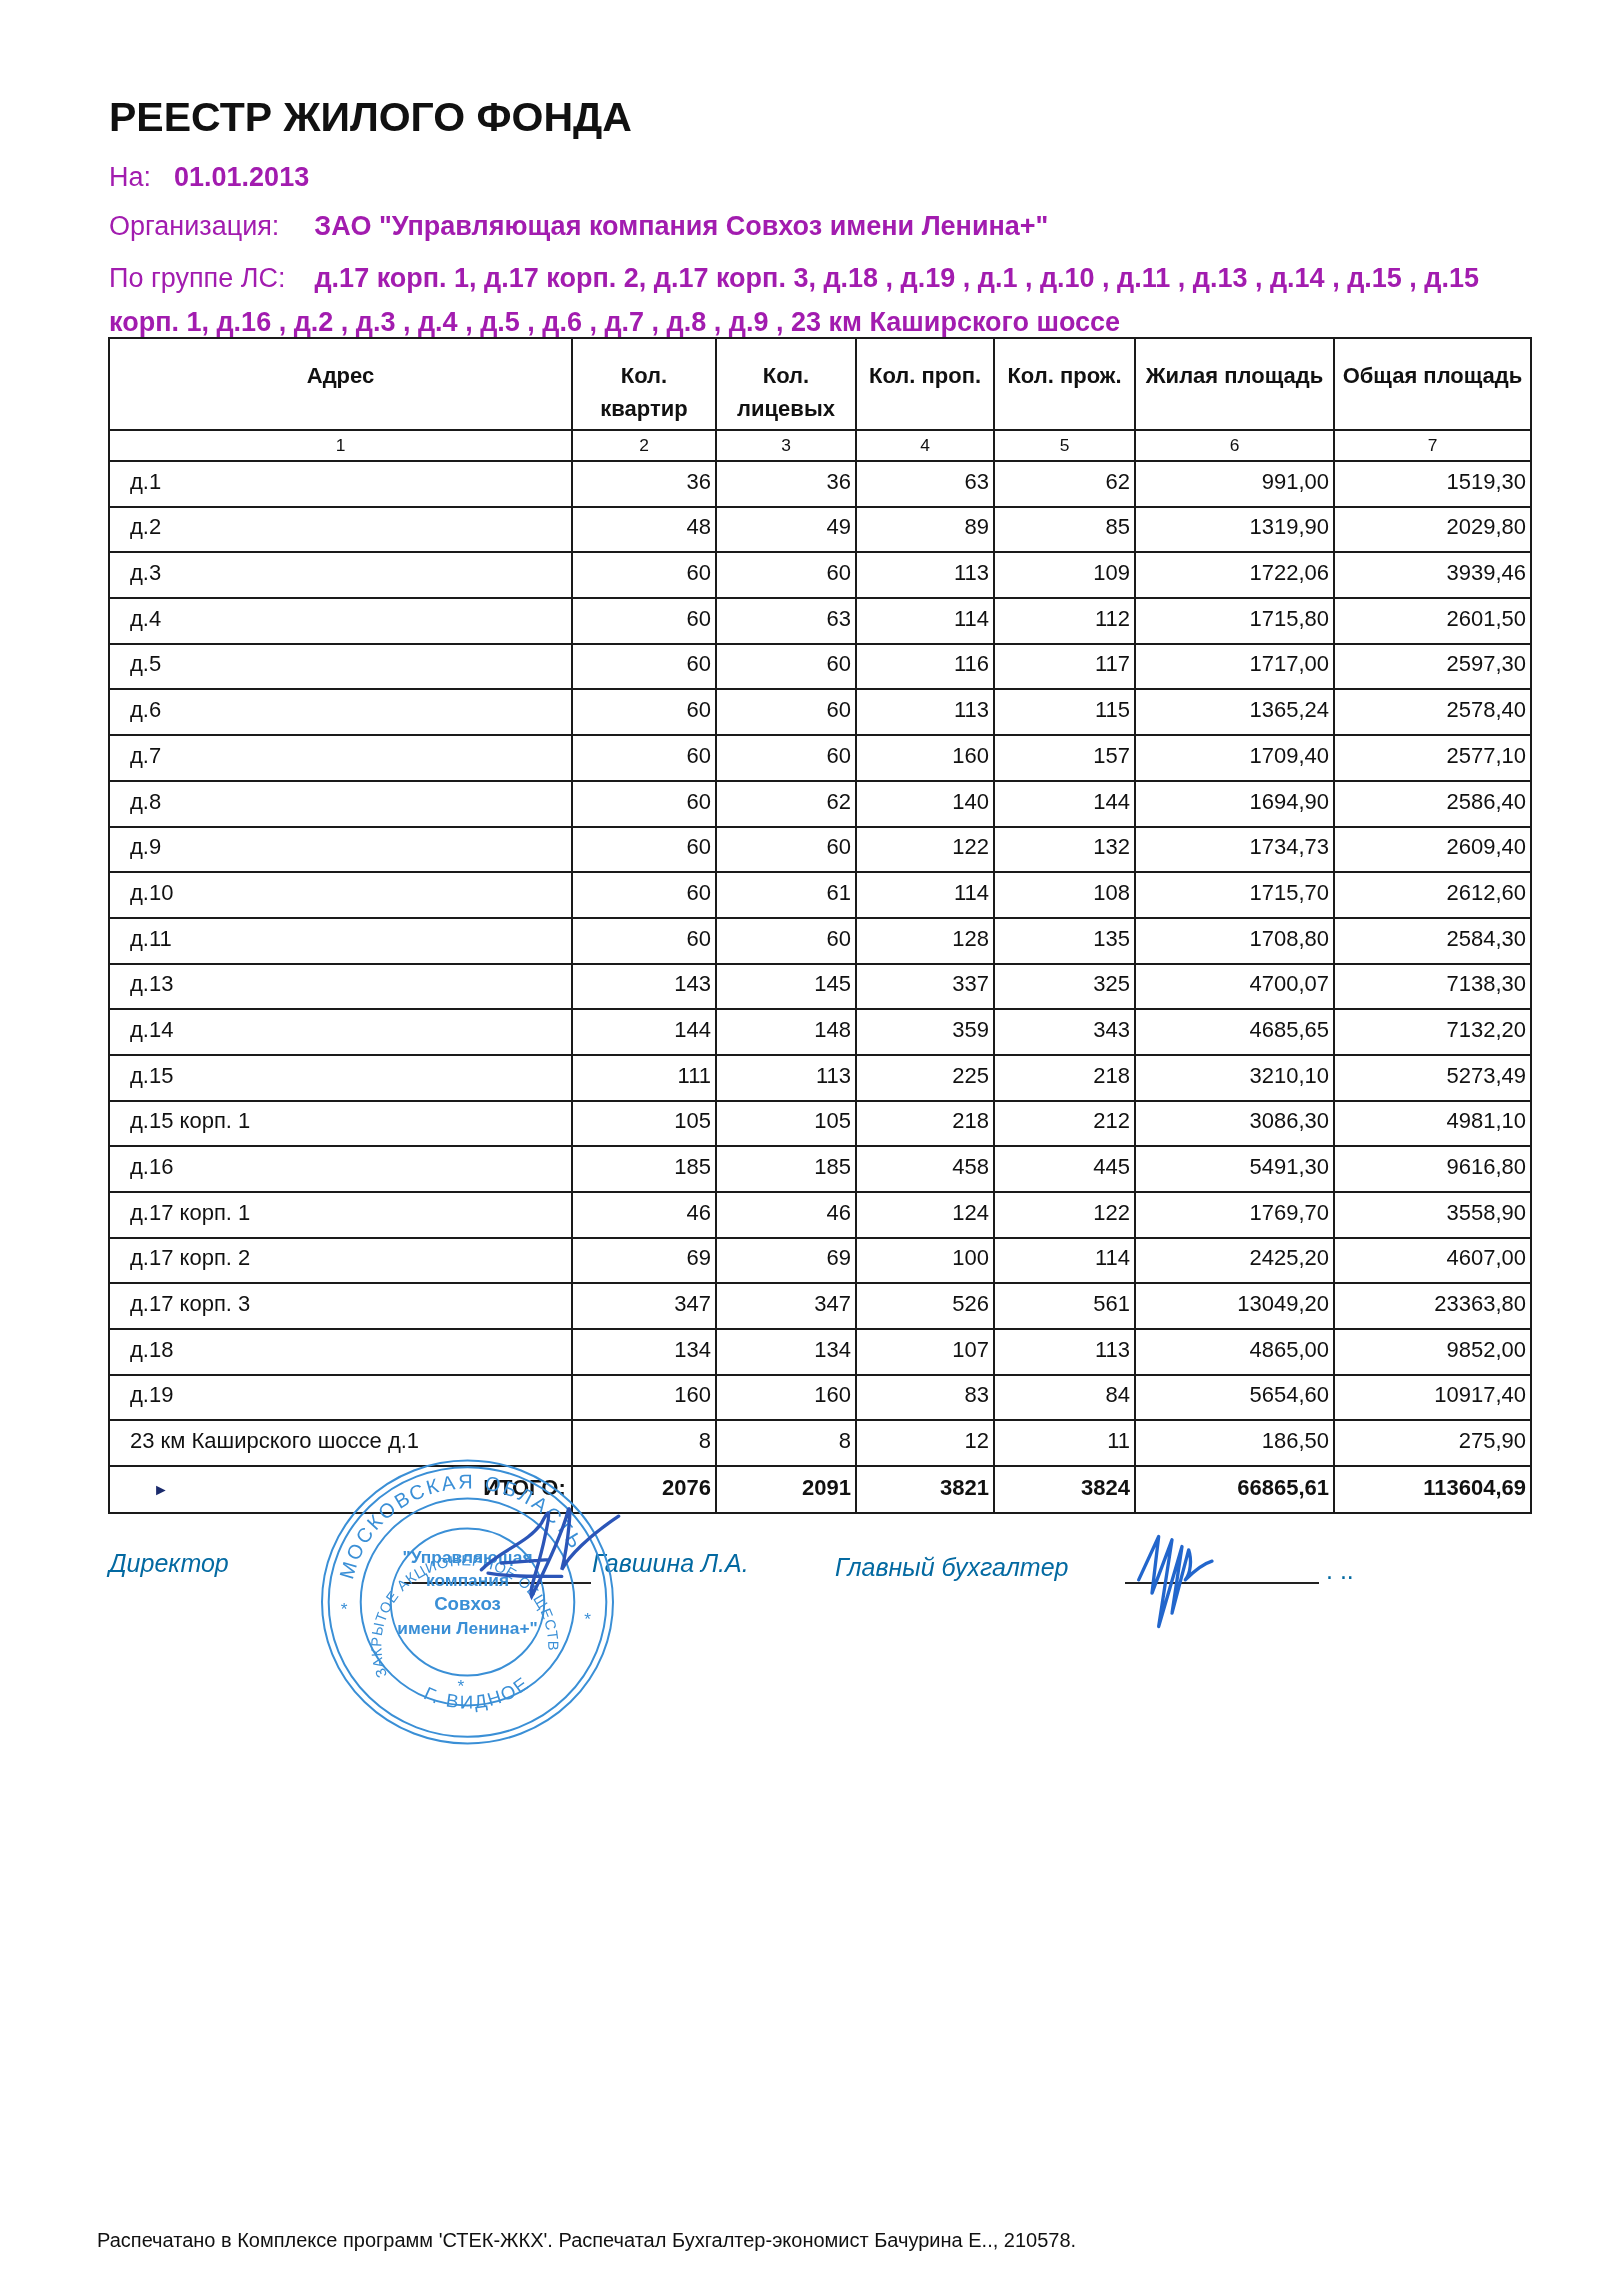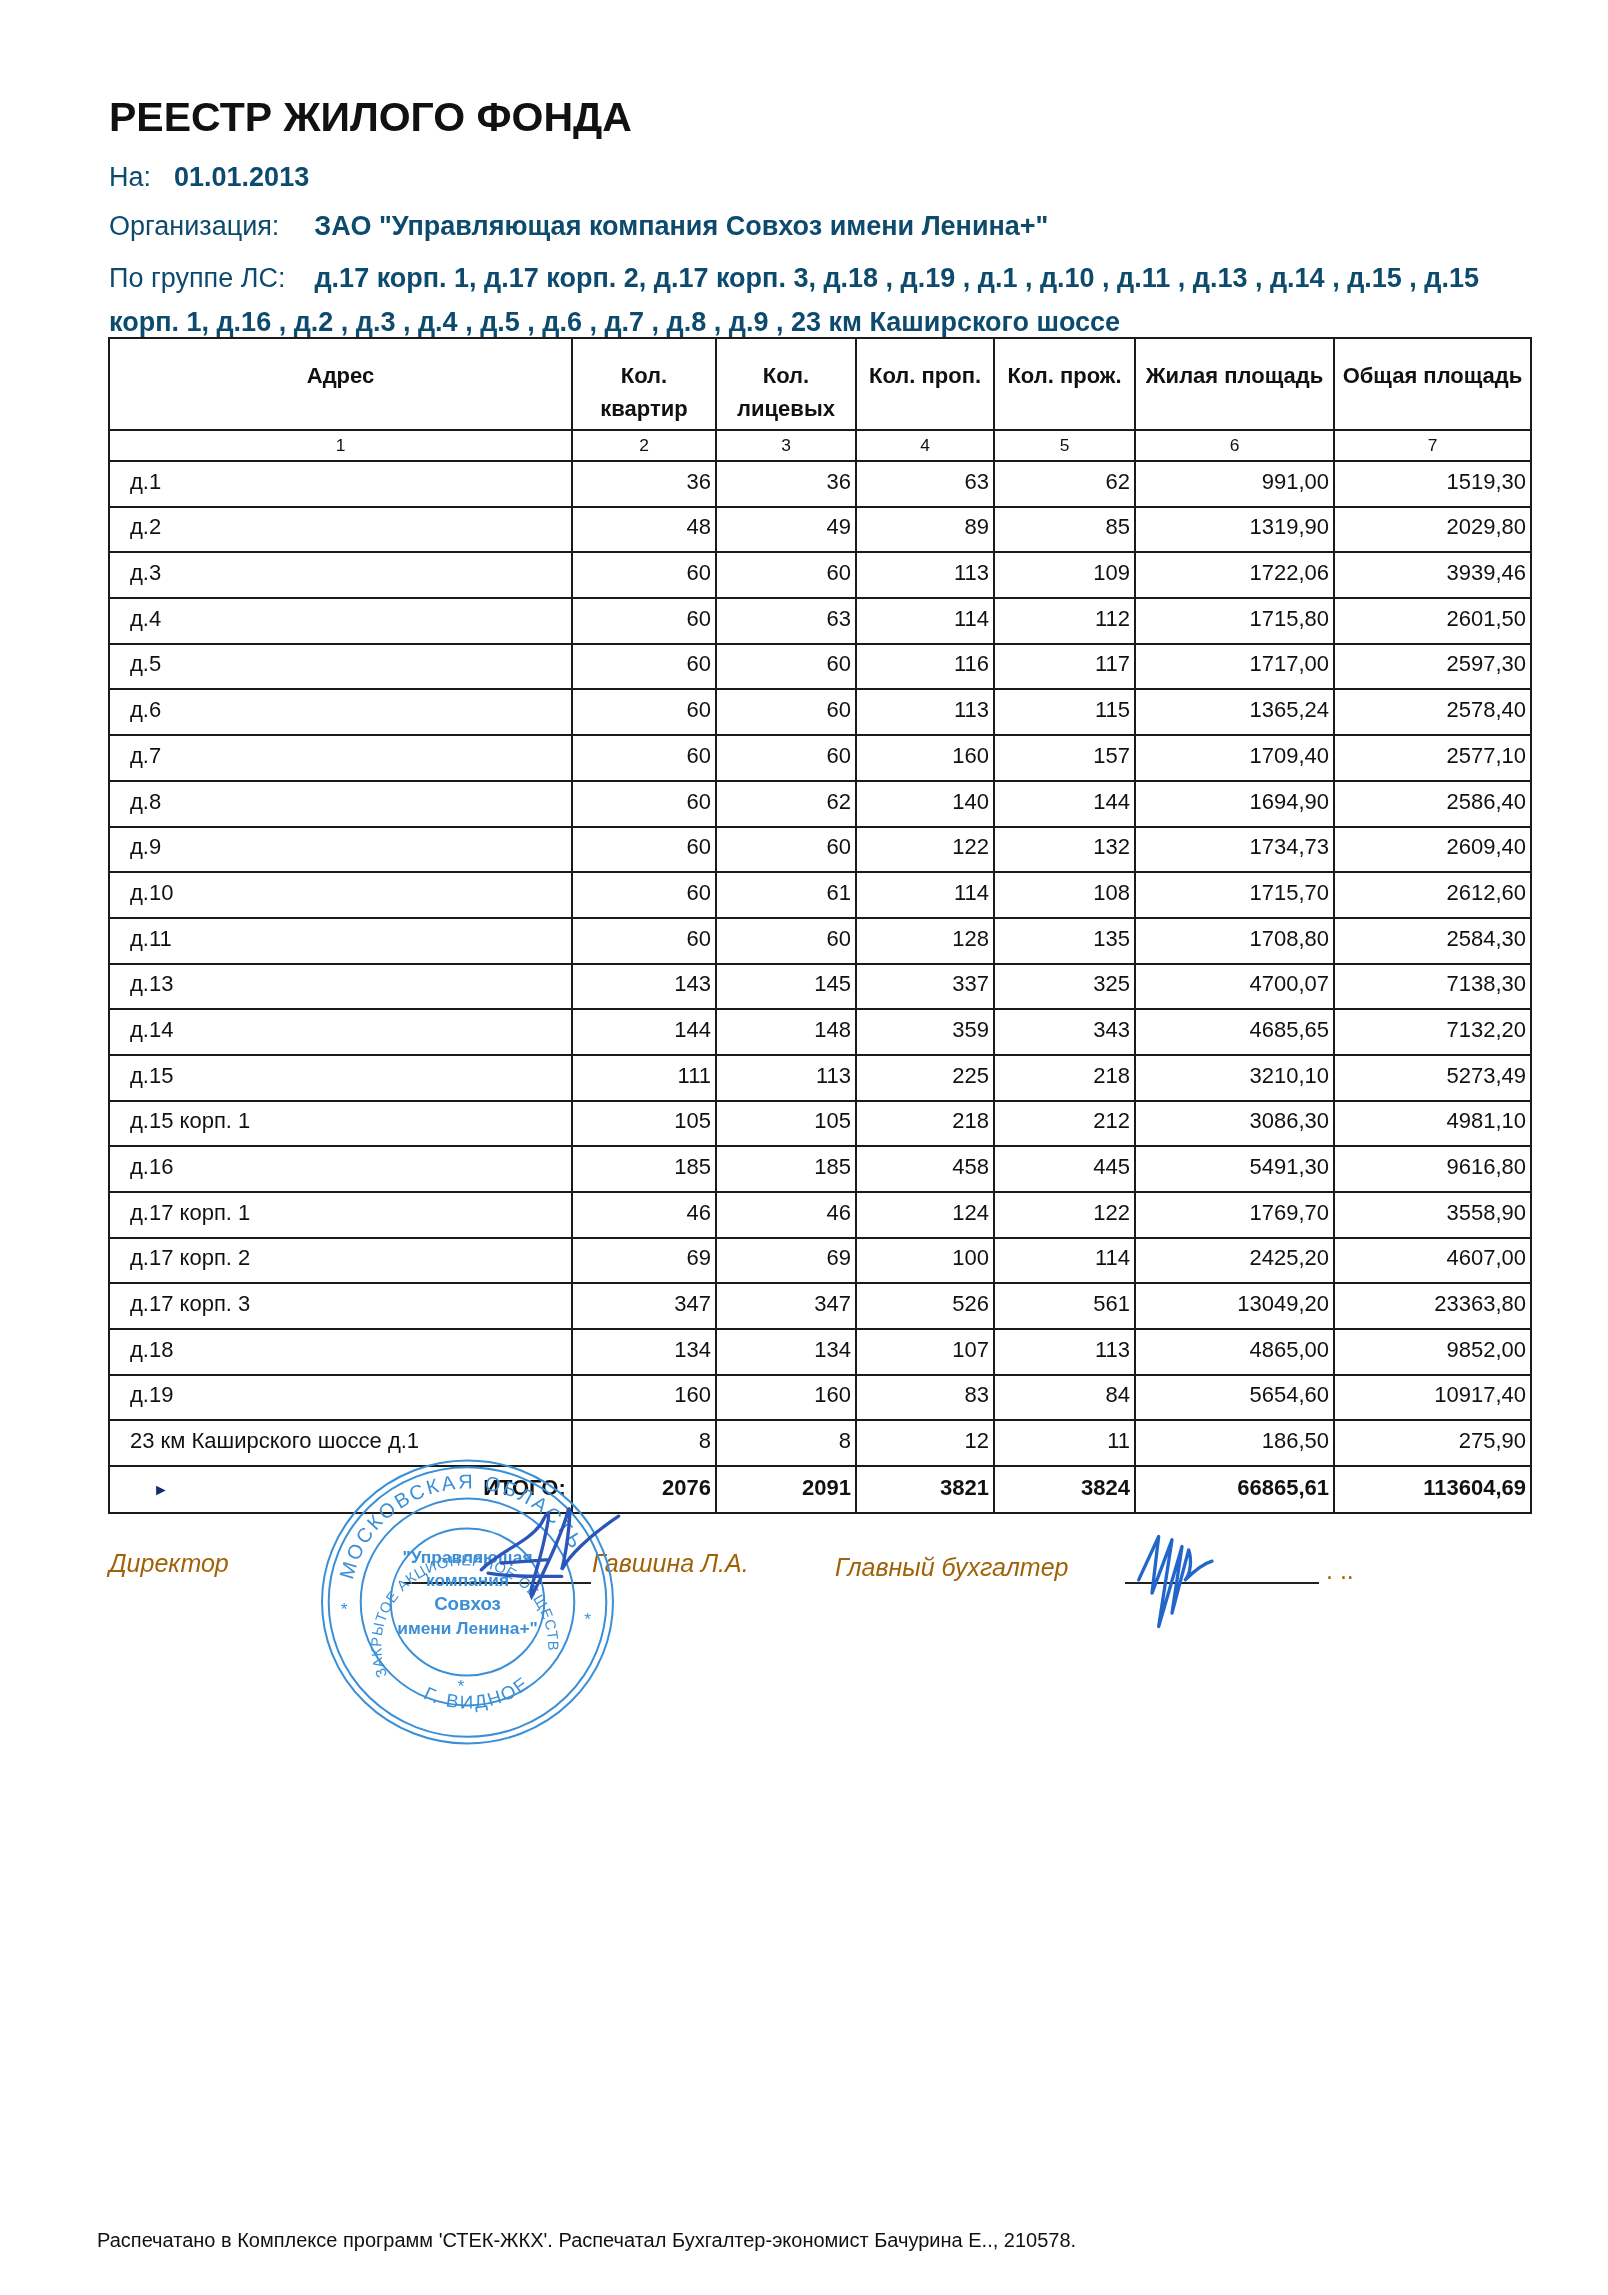--- a/index.html
+++ b/index.html
@@ -4,21 +4,21 @@
 <style>
   html, body { margin: 0; padding: 0; background: #ffffff; }
   body {
     width: 1609px; height: 2295px; position: relative; overflow: hidden;
     font-family: "Liberation Sans", "DejaVu Sans", sans-serif; color: #111;
   }
   .title {
     position: absolute; left: 109px; top: 94px;
     font-size: 41px; font-weight: bold; letter-spacing: 0px; color: #111;
   }
-  .meta-line { position: absolute; left: 109px; font-size: 27px; color: #0c4a6e; }
+  .meta-line { position: absolute; left: 109px; font-size: 27px; color: #a21caf; }
   .meta-line .lbl { font-weight: normal; }
   .meta-line .val { font-weight: bold; }
   #line-date { top: 162px; }
   #line-date .val { margin-left: 23px; }
   #line-org { top: 211px; }
   #line-org .val { margin-left: 35px; }
   #line-group { top: 256px; width: 1429px; line-height: 44px; }
   #line-group .val { margin-left: 29px; }
 
   table.reg {
@@ -36,21 +36,21 @@
   table.reg tr.colnums td { height: 29px; text-align: center; font-size: 17.4px; }
   table.reg tr.data td { height: 37px; vertical-align: top; padding-top: 6.7px; }
   table.reg td.num { text-align: right; padding-right: 4px; }
   table.reg td.addr { text-align: left; padding-left: 20px; }
   table.reg tr.total td { height: 37px; font-weight: bold; vertical-align: top; padding-top: 8px; }
   table.reg tr.total td.total-label { text-align: right; position: relative; }
   .mark {
     position: absolute; left: 43px; top: 13.4px; color: #1a2a6c; font-size: 16px;
   }
 
-  .sig-label { position: absolute; font-size: 25px; font-style: italic; color: #a16207; }
+  .sig-label { position: absolute; font-size: 25px; font-style: italic; color: #0369a1; }
   #director-label { left: 109px; top: 1549px; }
   #director-name { left: 592px; top: 1549px; }
   #accountant-label { left: 835px; top: 1553px; }
   .sig-line { position: absolute; height: 2px; background: #222; }
   #director-line { left: 404px; top: 1582px; width: 187px; }
   #accountant-line { left: 1125px; top: 1582px; width: 194px; }
   #accountant-dots { left: 1326px; top: 1556px; font-style: normal; }
 
   #stamp { position: absolute; left: 314px; top: 1455px; width: 307px; height: 294px; }
   #sig-director { position: absolute; left: 468px; top: 1496px; width: 154px; height: 114px; }

